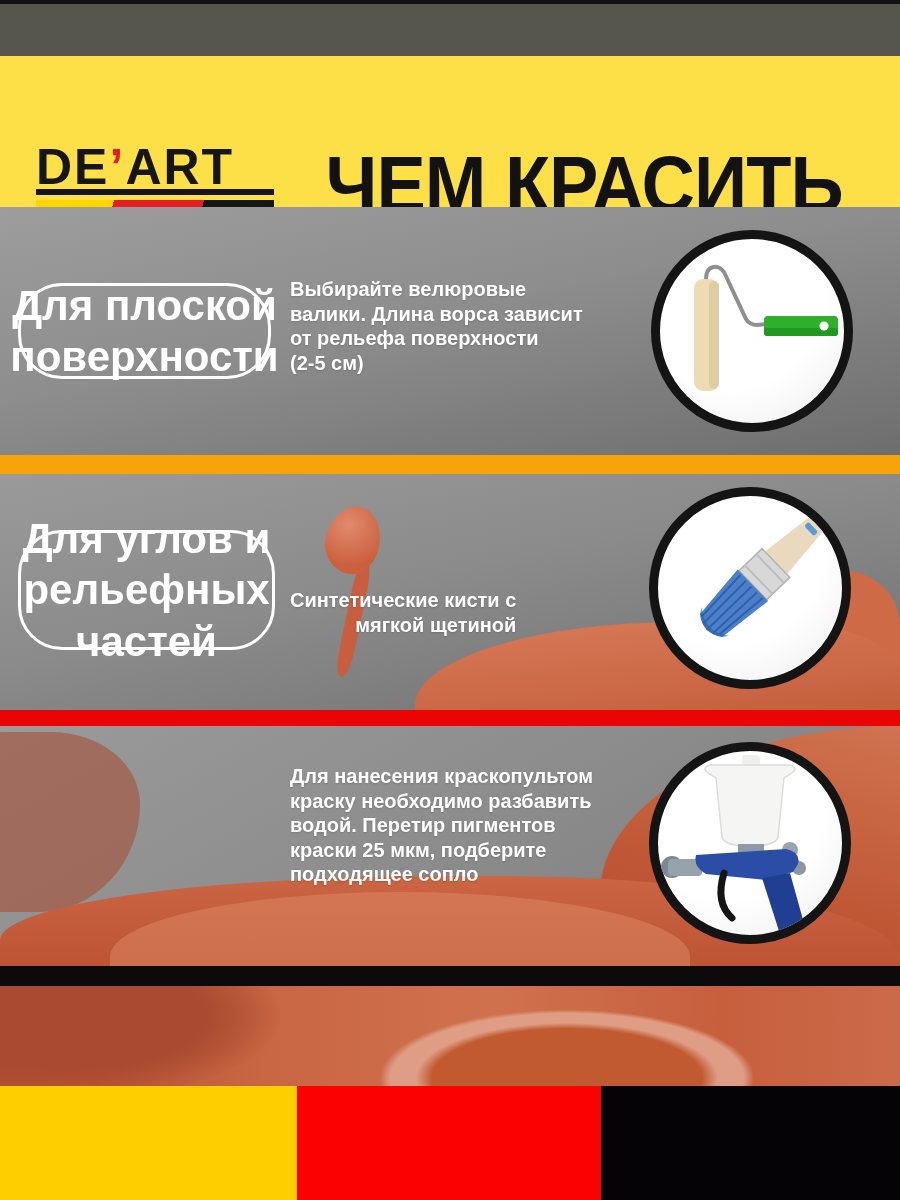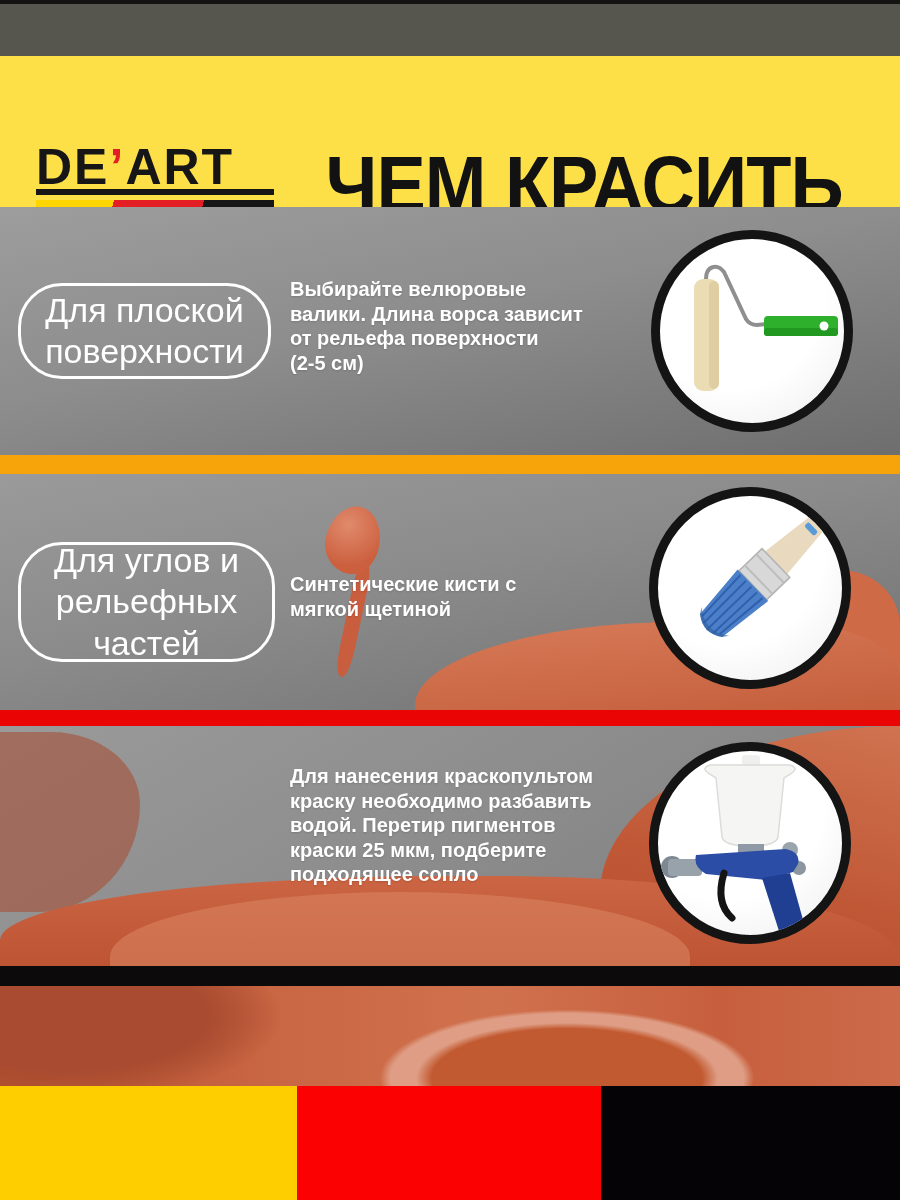--- a/index.html
+++ b/index.html
@@ -26,29 +26,29 @@
       letter-spacing:-1px;white-space:nowrap;transform:scaleY(1.08);}
 
   
   .row{left:0;width:900px;overflow:hidden;}
   .row1{top:207px;height:248px;background:linear-gradient(168deg,#9d9d9d 0%,#8d8d8d 45%,#6e6e6e 100%);}
   .row2{top:474px;height:236px;background:linear-gradient(168deg,#9a9a9a 0%,#8b8b8b 45%,#707070 100%);}
   .row3{top:726px;height:240px;background:linear-gradient(150deg,#9a9a9a 0%,#8c8c8c 50%,#7b7b7b 100%);}
 
   .pill{position:absolute;border:3px solid #ffffff;border-radius:44px;display:flex;
         align-items:center;justify-content:center;text-align:center;color:#ffffff;
-        font-weight:normal;font-size:34px;line-height:1.22;white-space:pre-line;box-sizing:border-box;}
+        font-weight:bold;font-size:42px;line-height:1.22;white-space:pre-line;box-sizing:border-box;}
   .pill1{left:18px;top:76px;width:253px;height:96px;}
-  .pill2{left:18px;top:68px;width:257px;height:120px;}
+  .pill2{left:18px;top:56px;width:257px;height:120px;}
   .pill3{left:18px;top:56px;width:257px;height:100px;}
 
   .desc{position:absolute;color:#ffffff;font-weight:bold;font-size:20px;line-height:1.23;
         white-space:pre-line;text-shadow:0 1px 2px rgba(0,0,0,.15);}
   .desc1{left:290px;top:70px;}
-  .desc2{left:290px;top:98px;}
+  .desc2{left:290px;top:114px;text-align:right;}
   .desc3{left:290px;top:38px;}
 
   .photo-circle{position:absolute;width:202px;height:202px;border-radius:50%;
         border:9px solid #141414;box-sizing:border-box;
         background:radial-gradient(circle at 38% 30%,#ffffff 55%,#ededed 100%);
         display:flex;align-items:center;justify-content:center;overflow:hidden;}
   .circ1{left:651px;top:23px;}
   .circ2{left:649px;top:13px;}
   .circ3{left:649px;top:16px;}
   .photo-circle svg{width:184px;height:184px;display:block;}

